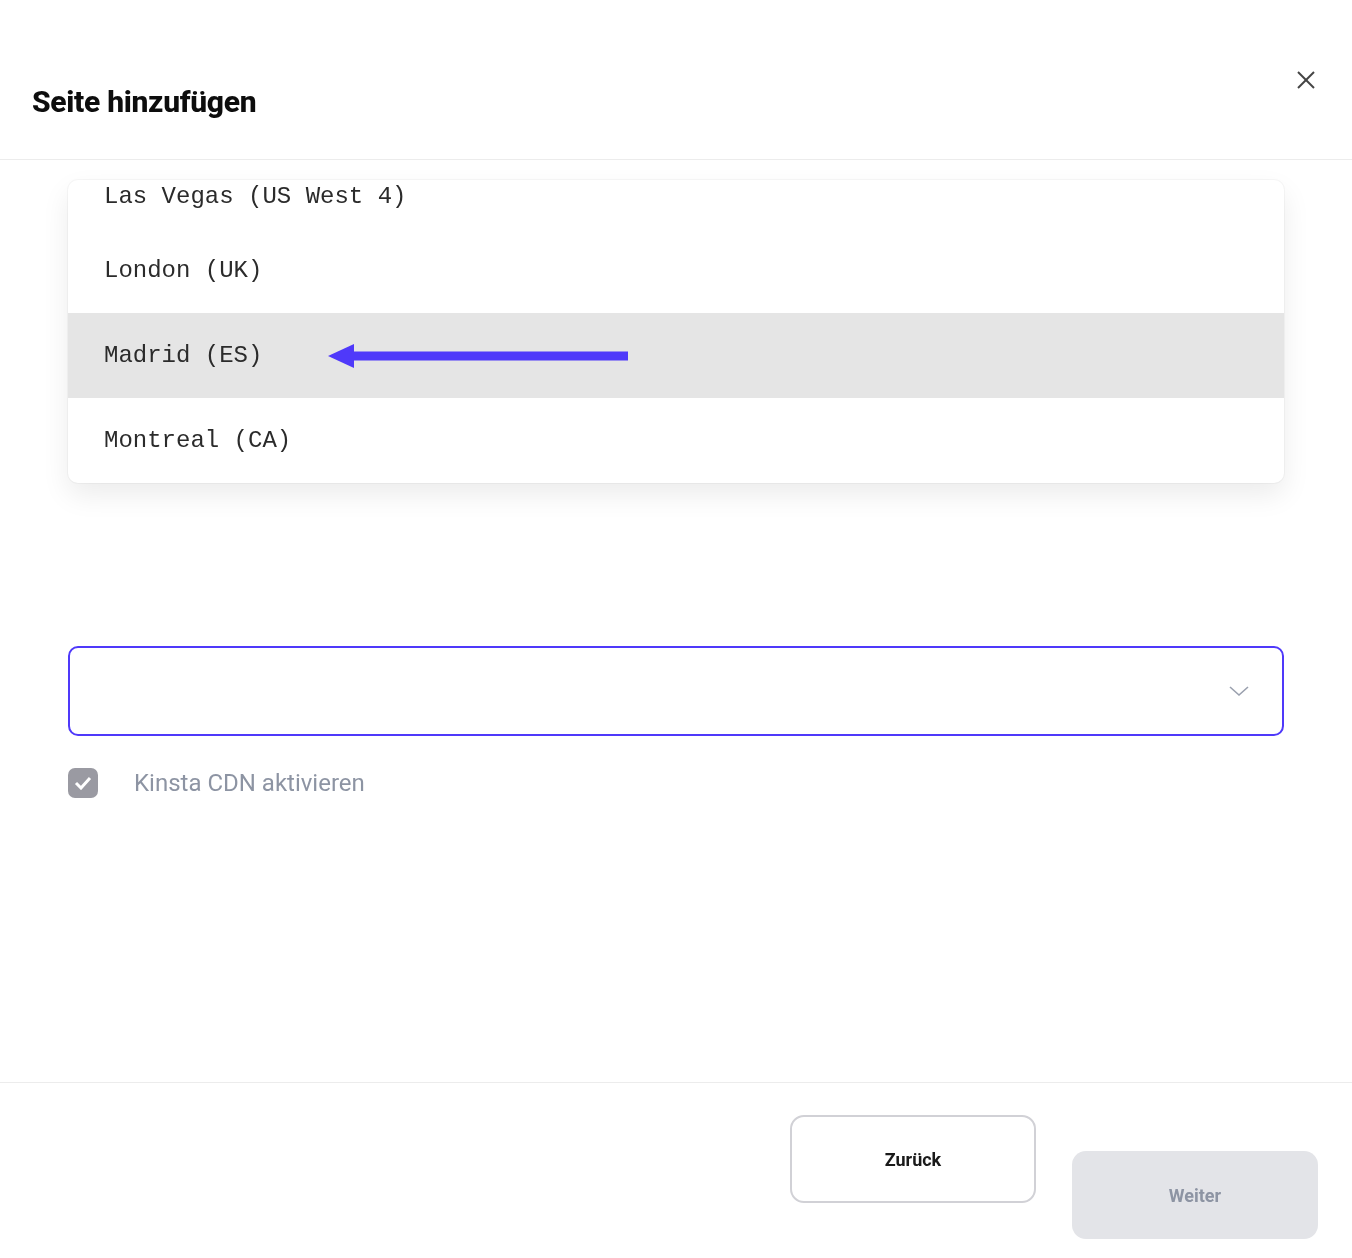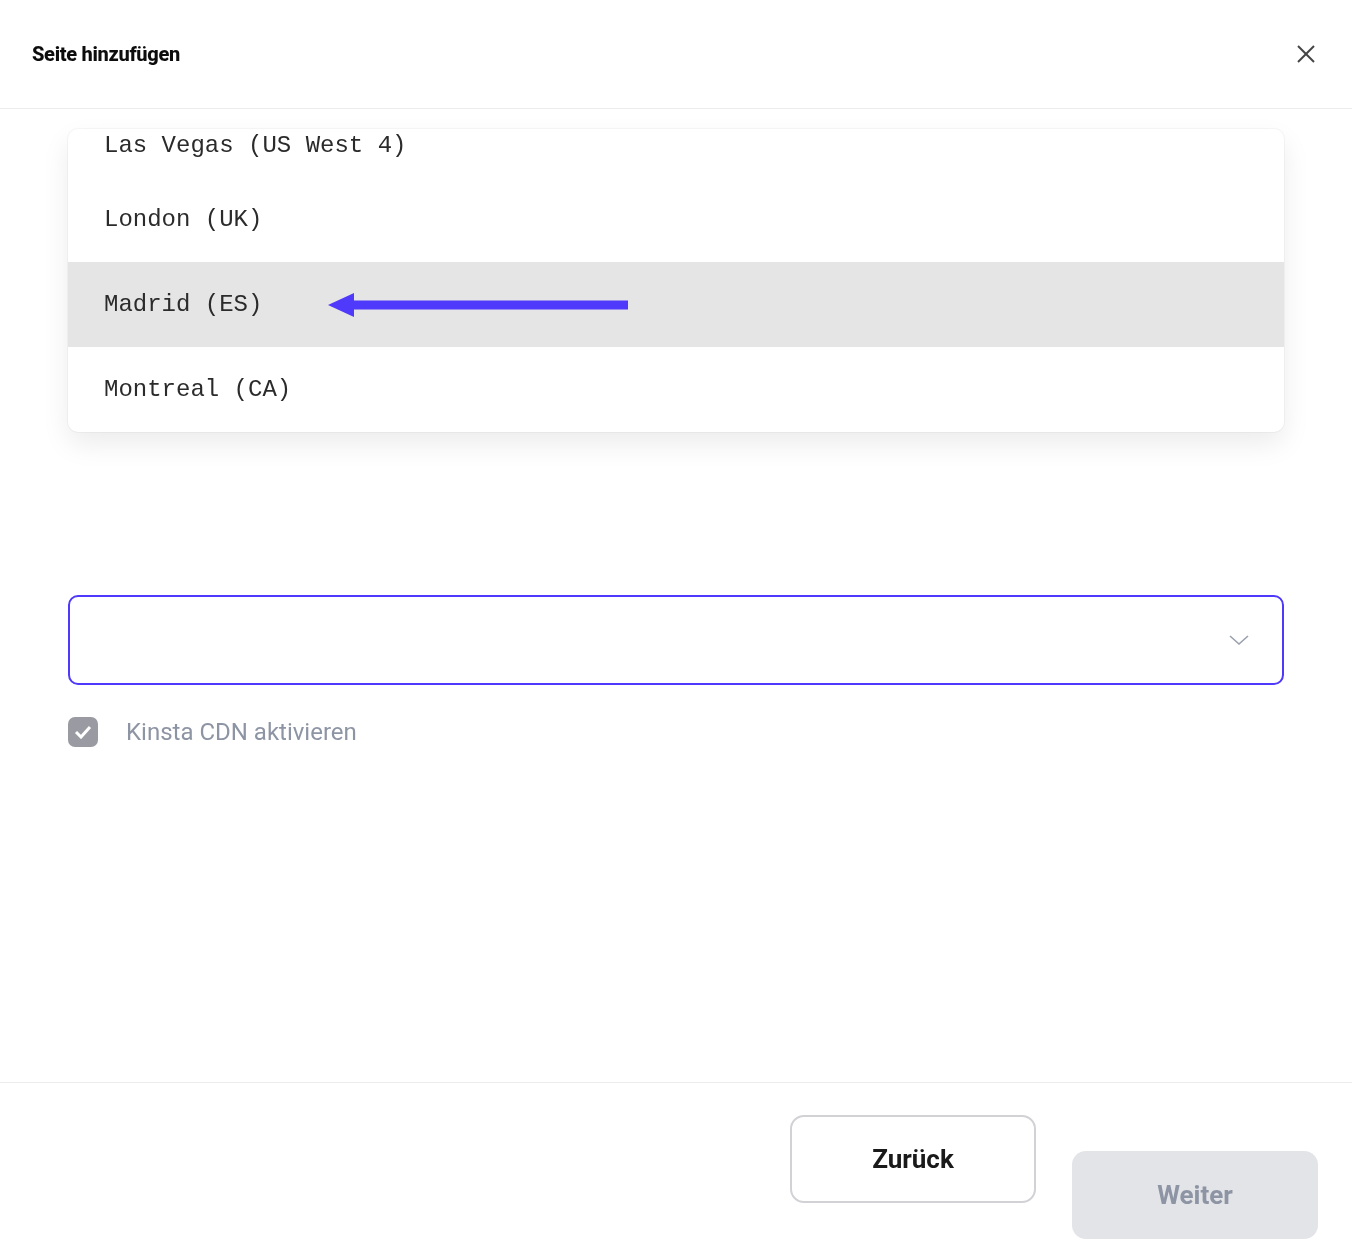--- a/index.html
+++ b/index.html
@@ -12,24 +12,25 @@
     overflow: hidden;
   }
   .header {
     display: flex;
     align-items: center;
     justify-content: space-between;
     padding: 40px 32px 40px 32px;
     border-bottom: 1px solid #ececec;
   }
   .title {
-    font-size: 20px;
+    font-size: 30px;
     font-weight: 800;
     letter-spacing: -0.3px;
     color: #0d0d0d;
+    margin-top: 44px;
   }
   .close-btn {
     width: 28px;
     height: 28px;
     display: flex;
     align-items: center;
     justify-content: center;
     cursor: pointer;
     color: #555;
   }
@@ -99,21 +100,21 @@
 
   .cdn-area {
     position: absolute;
     top: 608px;
     left: 68px;
     right: 68px;
   }
   .cdn-row {
     display: flex;
     align-items: center;
-    gap: 28px;
+    gap: 36px;
     margin-bottom: 14px;
   }
   .checkbox {
     width: 30px;
     height: 30px;
     border-radius: 7px;
     background: #9a9aa2;
     display: flex;
     align-items: center;
     justify-content: center;
@@ -138,21 +139,21 @@
     border-top: 1px solid #ececec;
     padding: 32px 34px 0 34px;
     display: flex;
     justify-content: flex-end;
     gap: 36px;
   }
   .btn {
     height: 88px;
     min-width: 246px;
     border-radius: 14px;
-    font-size: 26px;
+    font-size: 18px;
     font-weight: 700;
     display: flex;
     align-items: center;
     justify-content: center;
     cursor: pointer;
     border: 2px solid transparent;
   }
   .btn.secondary {
     background: #ffffff;
     border-color: #d1d1d6;

